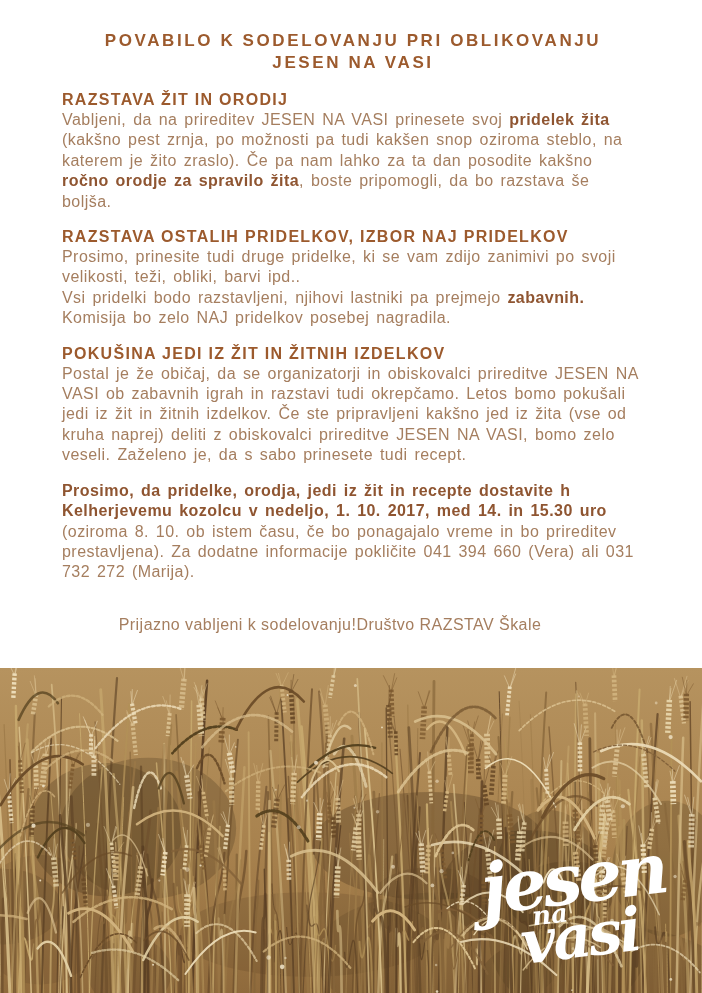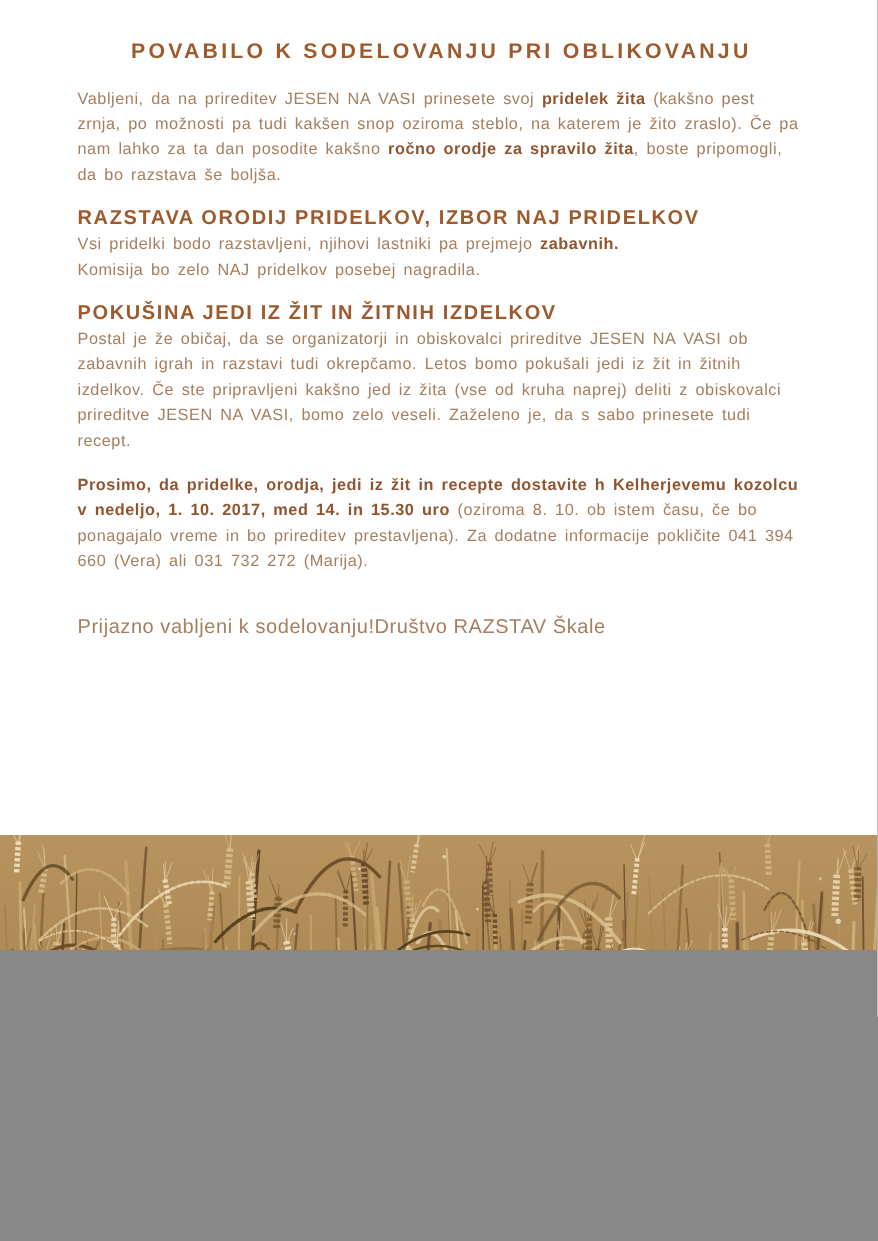--- a/index.html
+++ b/index.html
@@ -5,21 +5,21 @@
   :root{
     --heading-text:#9c5a2d;
     --body-text:#a57e5f;
     --bold-text:#8f5531;
     --page-bg:#ffffff;
     --logo-text:#ffffff;
   }
   *{margin:0;padding:0;box-sizing:border-box;}
   html,body{background:#888;}
   .page{
-    width:702px;height:760px;margin:0 auto;
+    width:702px;height:993px;margin:0 auto;
     background:var(--page-bg);
     font-family:"Liberation Sans",sans-serif;
     display:flex;flex-direction:column;
     overflow:hidden;position:relative;
   }
   .content{
     flex:0 0 668px;height:668px;overflow:hidden;
     padding:30px 58px 0 62px;
   }
   .title{
@@ -31,27 +31,27 @@
   }
   .title div{white-space:nowrap;}
   .sec{margin-bottom:15px;}
   .sec h2{
     color:var(--heading-text);
     font-size:16px;font-weight:bold;
     letter-spacing:1.3px;line-height:20px;
   }
   .body-p{
     color:var(--body-text);
-    font-size:13px;line-height:20.4px;
+    font-size:16px;line-height:20.4px;
     letter-spacing:.45px;word-spacing:2px;
   }
   .body-p .b{font-weight:bold;color:var(--bold-text);}
   .delivery{margin-bottom:32px;}
   .closing{
-    display:flex;justify-content:flex-start;
+    display:flex;justify-content:center;
     color:var(--body-text);
     font-size:16px;line-height:20px;letter-spacing:.45px;
     margin-top:20px;
   }
   .closing .right{margin-right:46px;}
   .photo{
     flex:0 0 325px;height:325px;position:relative;overflow:hidden;
     background:linear-gradient(#b3905c,#97713f);
   }
   .photo svg{display:block;position:absolute;inset:0;}
@@ -69,28 +69,31 @@
   .logo-l3{font-size:60px;letter-spacing:-3px;margin-top:-10px;}
 </style>
 </head>
 <body>
 
 <div class="page">
   <div class="content">
 
     <h1 class="title">
       <div>POVABILO K SODELOVANJU PRI OBLIKOVANJU</div>
+      <div>JESEN NA VASI</div>
     </h1>
 
     <div class="sec">
+      <h2>RAZSTAVA ŽIT IN ORODIJ</h2>
       <p class="body-p"><span>Vabljeni, da na prireditev JESEN NA VASI prinesete svoj </span><span class="b">pridelek žita</span><span> (kakšno pest zrnja, po možnosti pa tudi kakšen snop oziroma steblo, na katerem je žito zraslo). Če pa nam lahko za ta dan posodite kakšno </span><span class="b">ročno orodje za spravilo žita</span><span>, boste pripomogli, da bo razstava še boljša.</span></p>
     </div>
 
     <div class="sec">
-      <h2>RAZSTAVA ORODIJ PRIDELKOV, IZBOR NAJ PRIDELKOV</h2>
+      <h2>RAZSTAVA OSTALIH PRIDELKOV, IZBOR NAJ PRIDELKOV</h2>
+      <p class="body-p"><span>Prosimo, prinesite tudi druge pridelke, ki se vam zdijo zanimivi po svoji velikosti, teži, obliki, barvi ipd..</span></p>
       <p class="body-p"><span>Vsi pridelki bodo razstavljeni, njihovi lastniki pa prejmejo </span><span class="b">zabavnih.</span></p>
       <p class="body-p"><span>Komisija bo zelo NAJ pridelkov posebej nagradila.</span></p>
     </div>
 
     <div class="sec">
       <h2>POKUŠINA JEDI IZ ŽIT IN ŽITNIH IZDELKOV</h2>
       <p class="body-p"><span>Postal je že običaj, da se organizatorji in obiskovalci prireditve JESEN NA VASI ob zabavnih igrah in razstavi tudi okrepčamo. Letos bomo pokušali jedi iz žit in žitnih izdelkov. Če ste pripravljeni kakšno jed iz žita (vse od kruha naprej) deliti z obiskovalci prireditve JESEN NA VASI, bomo zelo veseli. Zaželeno je, da s sabo prinesete tudi recept.</span></p>
     </div>
 
     <p class="body-p delivery"><span class="b">Prosimo, da pridelke, orodja, jedi iz žit in recepte dostavite h Kelherjevemu kozolcu v nedeljo, 1. 10. 2017,  med 14. in 15.30 uro</span><span> (oziroma 8. 10. ob istem času, če bo ponagajalo vreme in bo prireditev prestavljena). Za dodatne informacije pokličite 041 394 660 (Vera) ali 031 732 272 (Marija).</span></p>

